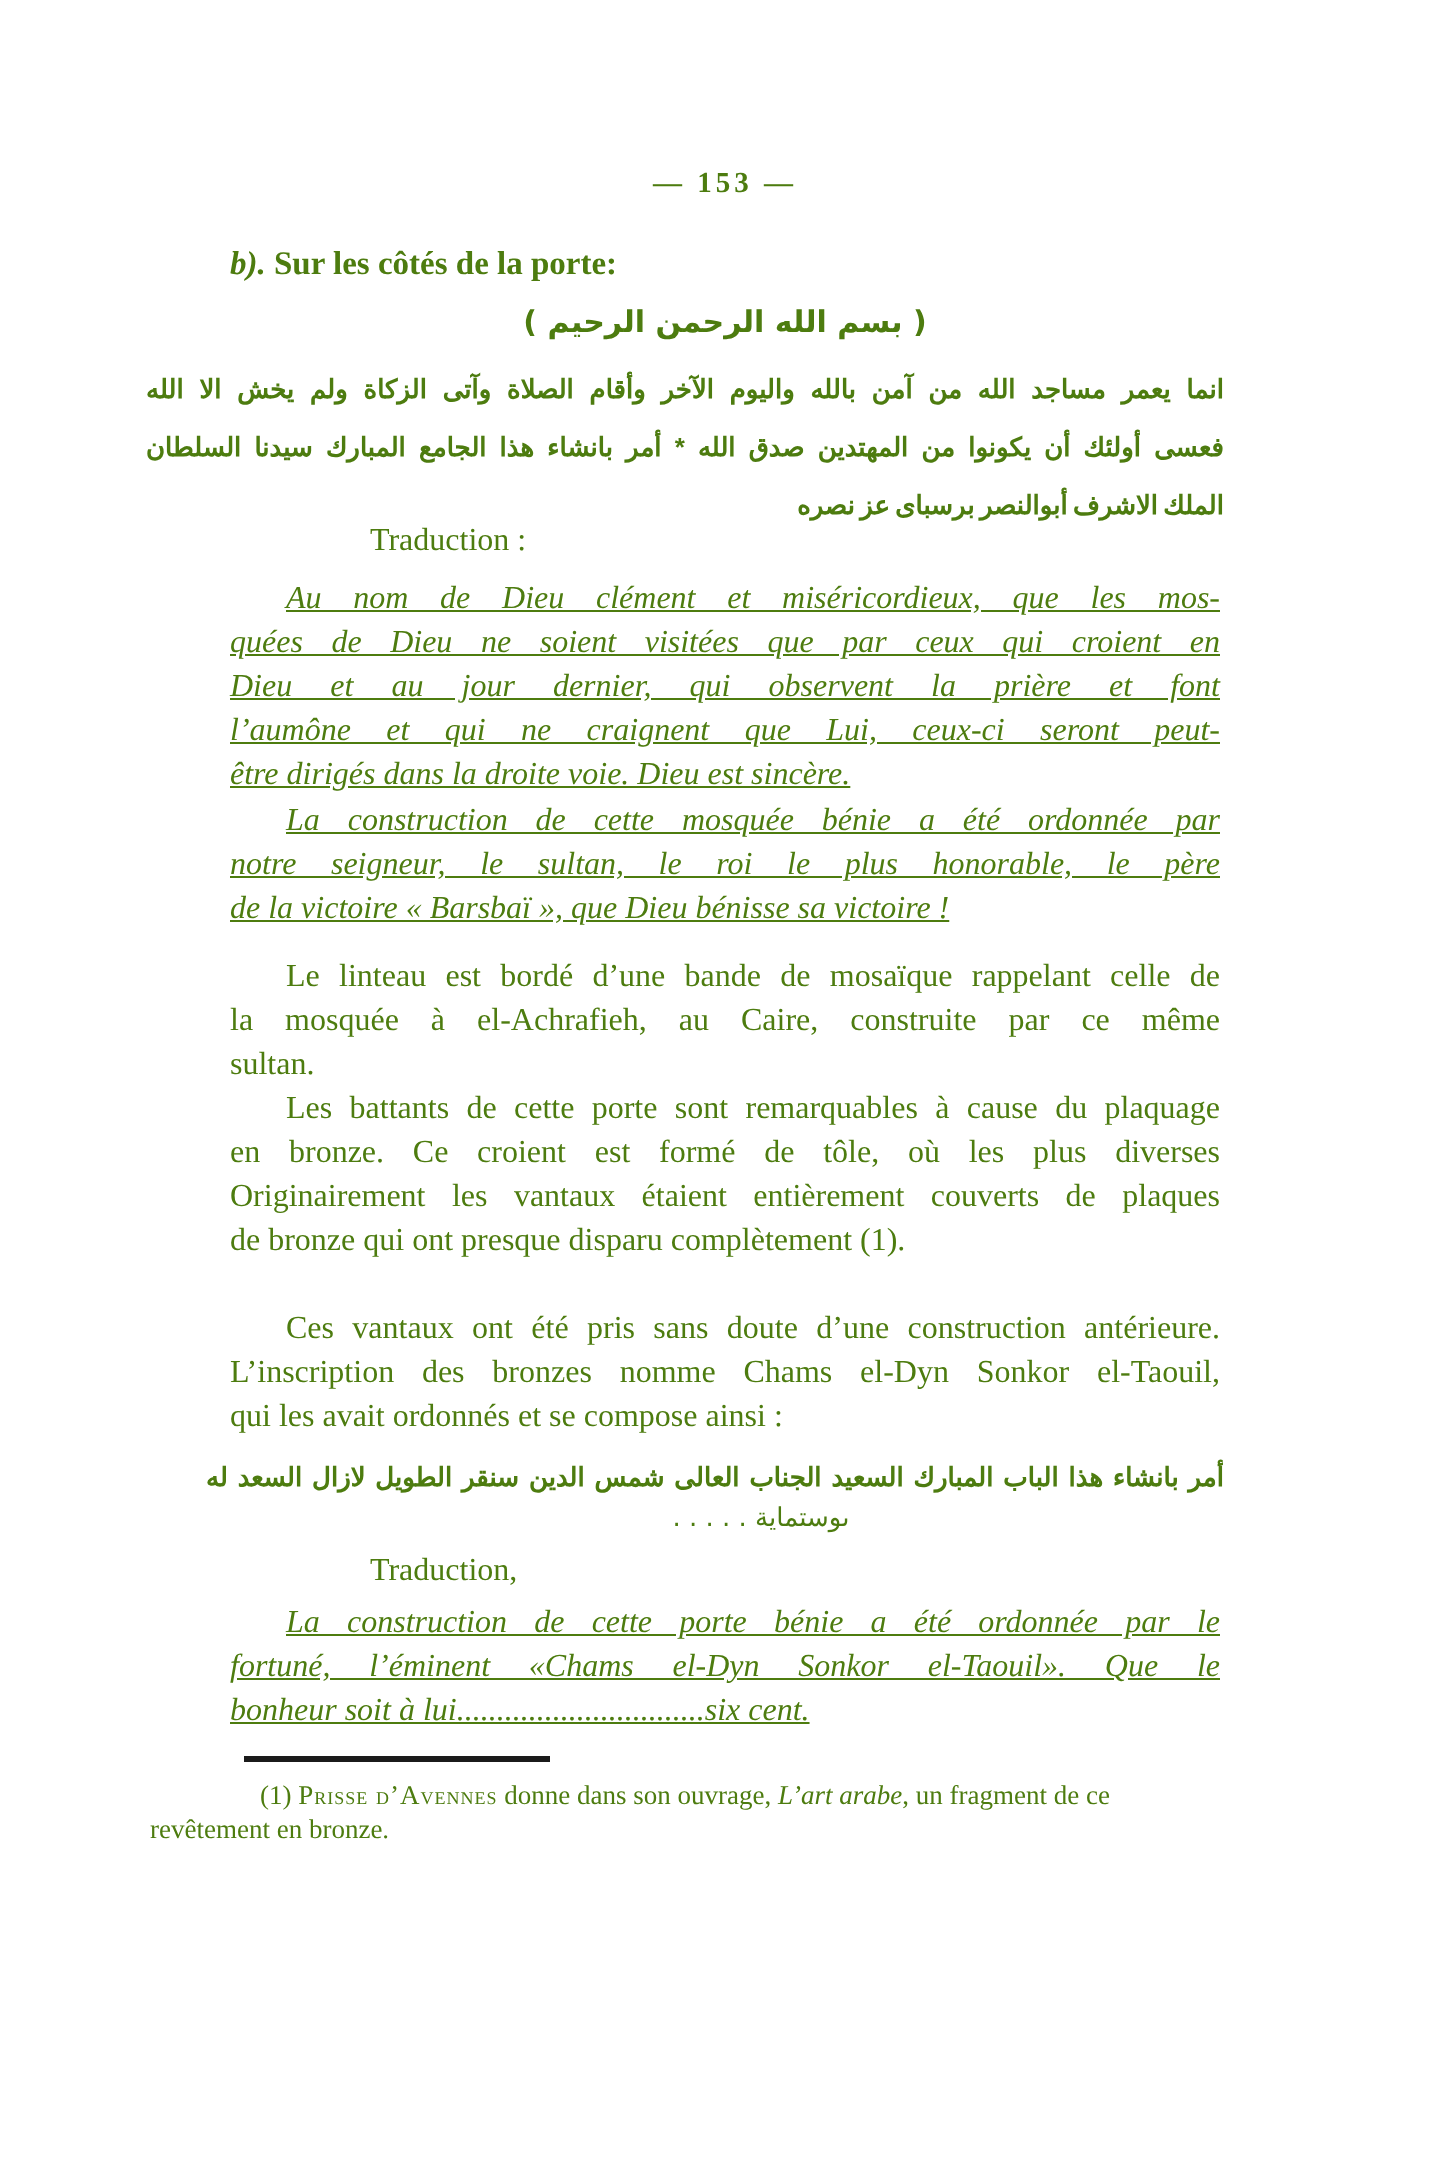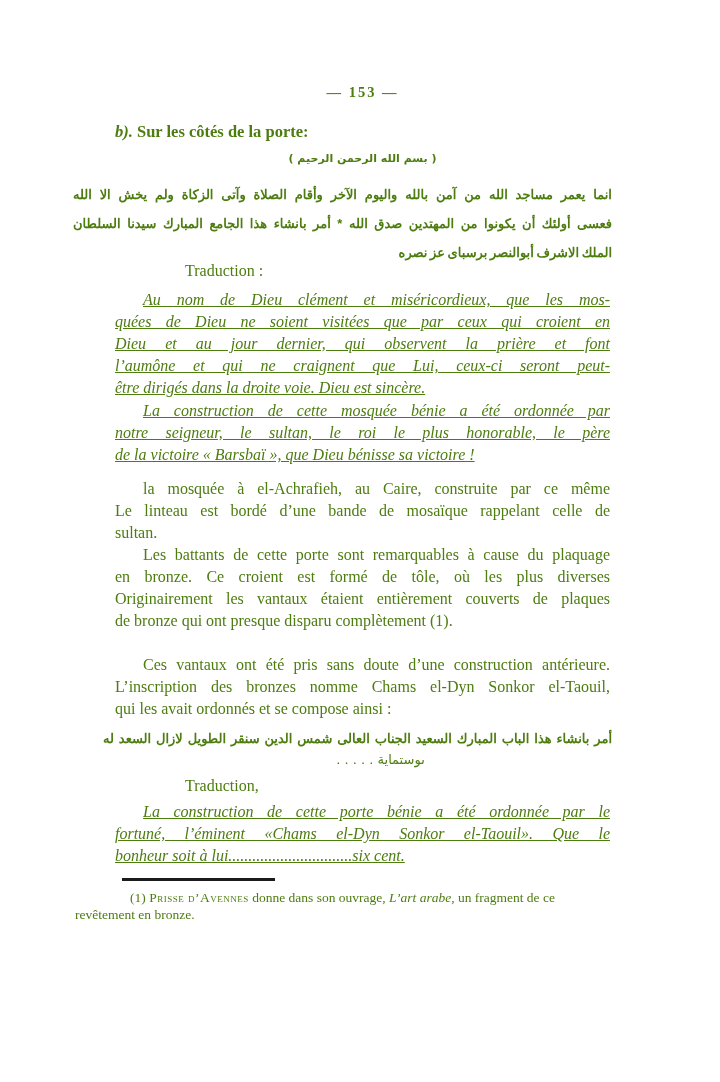--- a/index.html
+++ b/index.html
@@ -2,21 +2,21 @@
 <html><head>
 <meta charset="utf-8">
 <style>
   html,body{margin:0;padding:0;background:#ffffff;}
   .page{position:relative;width:720px;height:1082px;background:#ffffff;color:#4d7c0f;
         font-family:"Liberation Serif",serif;overflow:hidden;}
   .blk{position:absolute;left:115px;width:495px;}
   .pageno{text-align:center;font-weight:bold;font-size:14.5px;letter-spacing:2px;}
   .heading{font-size:16.5px;font-weight:bold;}
   .heading .hmark{font-style:italic;}
-  .basmala{text-align:center;font-size:11px;font-weight:bold;direction:rtl;
+  .basmala{text-align:center;font-size:15px;font-weight:bold;direction:rtl;
            font-family:"DejaVu Sans",sans-serif;}
   .arab{left:73px;width:539px;direction:rtl;font-family:Liberation Sans, sans-serif;
         font-weight:bold;font-size:13px;word-spacing:-1px;}
   .arab .ln{line-height:29px;text-align:justify;text-align-last:justify;}
   .arab .ln.last{text-align-last:right;}
   .arab.allj .ln.last{text-align-last:justify;margin-left:30px;}
   .dotsline{text-align:center;direction:rtl;font-family:"DejaVu Sans",sans-serif;
             font-weight:normal;font-size:13px;padding-left:36px;box-sizing:border-box;}
   .trad{font-size:16px;font-weight:normal;text-indent:70px;}
   .para{font-size:16px;}
@@ -58,22 +58,22 @@
       <div class="ln last">être dirigés dans la droite voie. Dieu est sincère.</div>
     </div>
 
   <div class="blk para it indent" style="top:400px">
       <div class="ln">La construction de cette mosquée bénie a été ordonnée par</div>
       <div class="ln">notre seigneur, le sultan, le roi le plus honorable, le père</div>
       <div class="ln last">de la victoire « Barsbaï », que Dieu bénisse sa victoire !</div>
     </div>
 
   <div class="blk para indent" style="top:478px">
+      <div class="ln">Le linteau est bordé d’une bande de mosaïque rappelant celle de</div>
       <div class="ln">la mosquée à el-Achrafieh, au Caire, construite par ce même</div>
-      <div class="ln">Le linteau est bordé d’une bande de mosaïque rappelant celle de</div>
       <div class="ln last">sultan.</div>
     </div>
 
   <div class="blk para indent" style="top:544px">
       <div class="ln">Les battants de cette porte sont remarquables à cause du plaquage</div>
       <div class="ln">en bronze. Ce croient est formé de tôle, où les plus diverses</div>
       <div class="ln">Originairement les vantaux étaient entièrement couverts de plaques</div>
       <div class="ln last">de bronze qui ont presque disparu complètement (1).</div>
     </div>
 

